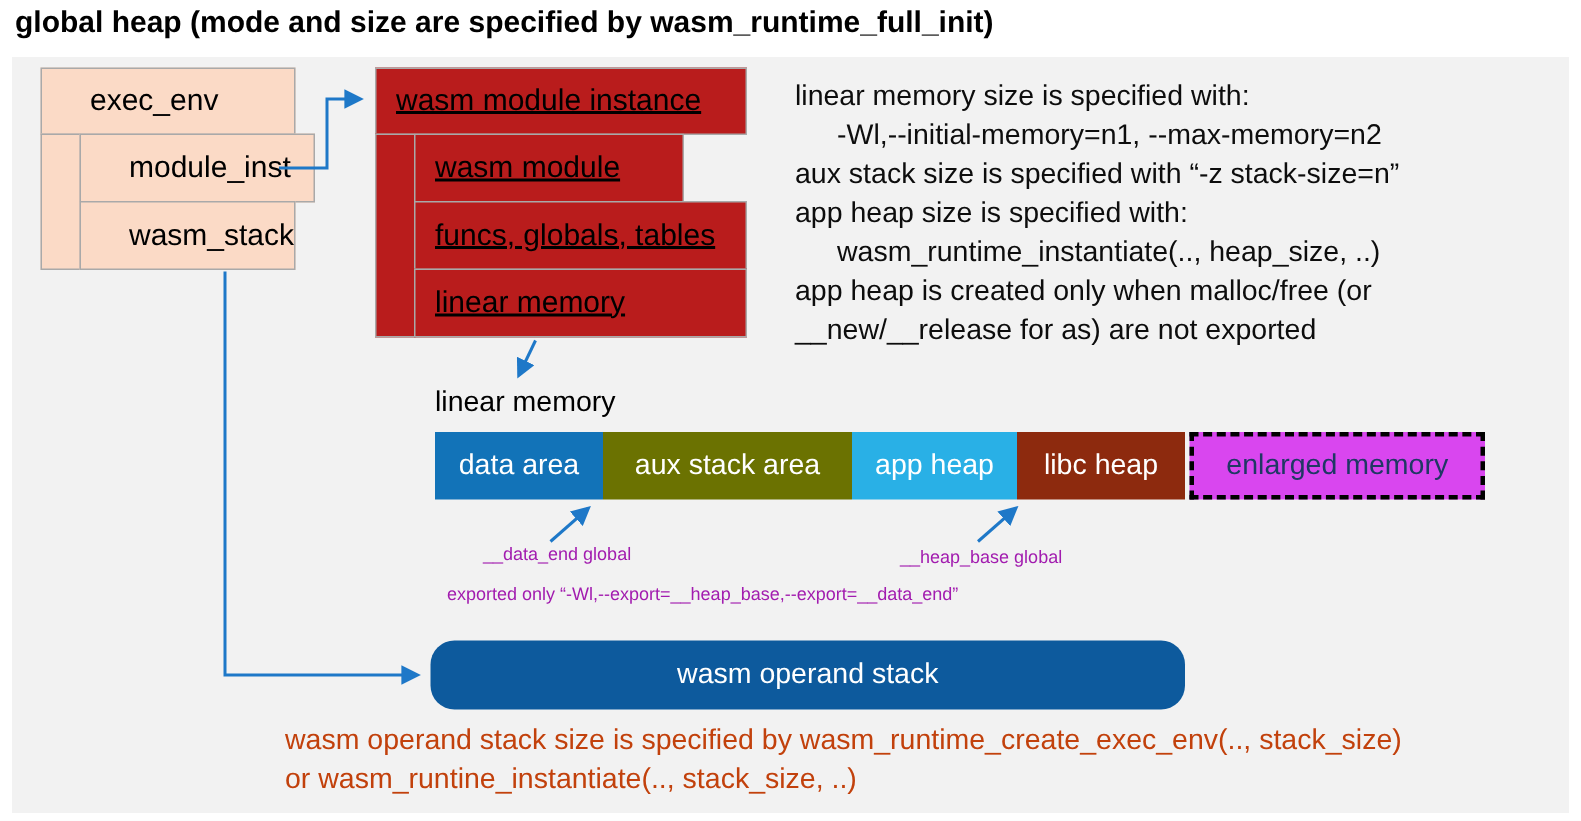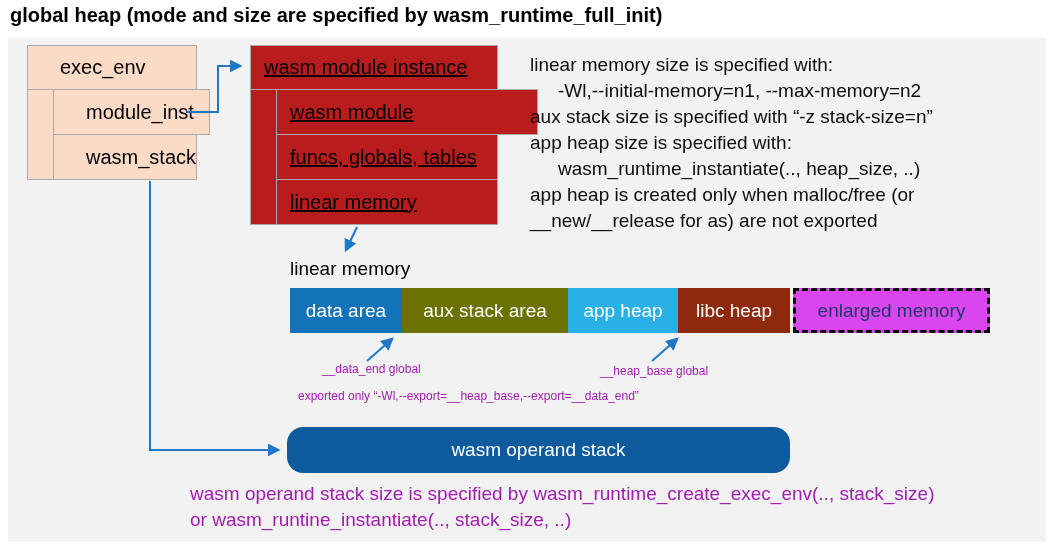--- a/index.html
+++ b/index.html
@@ -23,21 +23,21 @@
 
   
   .exec-title   { left:27px;  top:45px;  width:170px; height:45px; }
   .exec-strip   { left:27px;  top:89px;  width:27px;  height:91px; }
   .module-inst  { left:53px;  top:89px;  width:157px; height:46px; }
   .wasm-stack   { left:53px;  top:134px; width:144px; height:46px; }
 
   
   .inst-title   { left:250px; top:45px;  width:248px; height:45px; }
   .inst-strip   { left:250px; top:89px;  width:27px;  height:136px; }
-  .wasm-module  { left:276px; top:89px;  width:262px; height:46px; }
+  .wasm-module  { left:276px; top:89px;  width:180px; height:46px; }
   .funcs-cell   { left:276px; top:134px; width:222px; height:46px; }
   .linmem-cell  { left:276px; top:179px; width:222px; height:46px; }
 
   
   .right-notes { position:absolute; left:530px; top:52px; font-size:19px; line-height:26px; color:#0d0d0d; }
   .right-notes .indent { padding-left:28px; }
   .note-line { white-space:nowrap; }
 
   
   .linmem-label { position:absolute; left:290px; top:258px; font-size:19px; }
@@ -60,21 +60,21 @@
   .ann-dataend  { left:322px; top:362px; }
   .ann-heapbase { left:600px; top:364px; }
   .ann-export   { left:298px; top:389px; }
 
   
   .operand-bar {
     position:absolute; left:287px; top:427px; width:503px; height:46px;
     background:#0d5a9d; color:#fff; font-size:19px;
     display:flex; align-items:center; justify-content:center;border-radius:16px;
   }
-  .bottom-notes { position:absolute; left:190px; top:481px; font-size:19px; line-height:26px; color:#a21caf; }
+  .bottom-notes { position:absolute; left:190px; top:481px; font-size:19px; line-height:26px; color:#c2410c; }
 
   .arrows { position:absolute; left:0; top:0; width:1054px; height:547px; pointer-events:none; }
 </style>
 </head>
 <body>
 
 <div class="canvas">
 
   <div class="page-title">global heap (mode and size are specified by wasm_runtime_full_init)</div>
 

